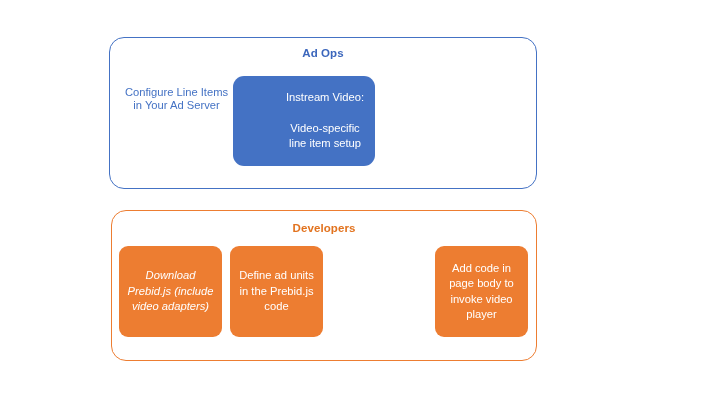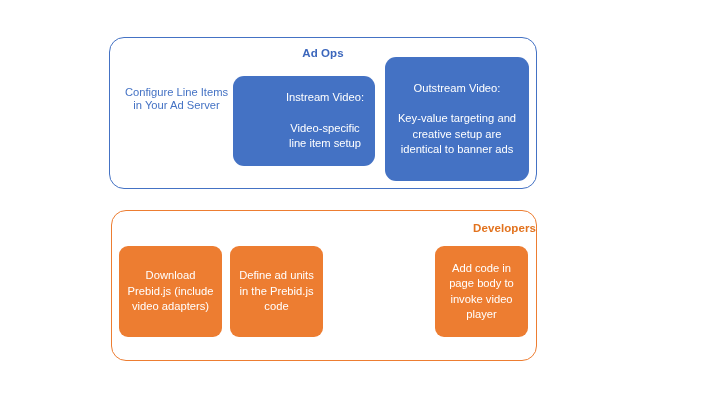--- a/index.html
+++ b/index.html
@@ -59,21 +59,20 @@
   #developers-group {
     left: 95px;
     top: 199px;
     width: 426px;
     height: 151px;
     border: 1.1px solid #ED7D31;
   }
   #developers-group .group-title {
     top: 10px;
     color: #E2731F;
-    text-align: right;
   }
 
   
   .card {
     position: absolute;
     box-sizing: border-box;
     border-radius: 11px;
     display: flex;
     align-items: center;
     justify-content: center;
@@ -127,21 +126,21 @@
   .dev-card {
     top: 35px;
     width: 93px;
     height: 91px;
   }
   #card-download   { left: 7px;   }
   #card-define     { left: 118px; }
   #card-header     { left: 223px; }
   #card-invoke     { left: 323px; align-items: center; }
 
-  #card-download { width: 103px; }
+  #card-download { width: 103px; font-style: italic; }
   #card-define   { width: 93px;  left: 118px; }
   #card-header   { width: 92px;  left: 223px; }
   #card-invoke   { width: 93px;  left: 323px; }
 </style>
 </head>
 <body>
 
 <div class="canvas">
 
   <div class="group" id="ad-ops-group">
@@ -151,27 +150,20 @@
     <div class="plain-label" id="label-configure">Configure Line Items in Your Ad Server</div>
 
     <div class="card card-blue" id="card-instream">
       <p>
         <span>Instream Video:</span>
         <span class="spacer"></span>
         <span>Video-specific line item setup</span>
       </p>
     </div>
 
-    <div class="card card-blue" id="card-outstream">
-      <p>
-        <span>Outstream Video:</span>
-        <span class="spacer"></span>
-        <span>Key-value targeting and creative setup are identical to banner ads</span>
-      </p>
-    </div>
 
   </div>
 
   <div class="group" id="developers-group">
 
     <div class="group-title">Developers</div>
 
     <div class="card card-orange dev-card" id="card-download">
       <p>Download Prebid.js (include video adapters)</p>
     </div>

